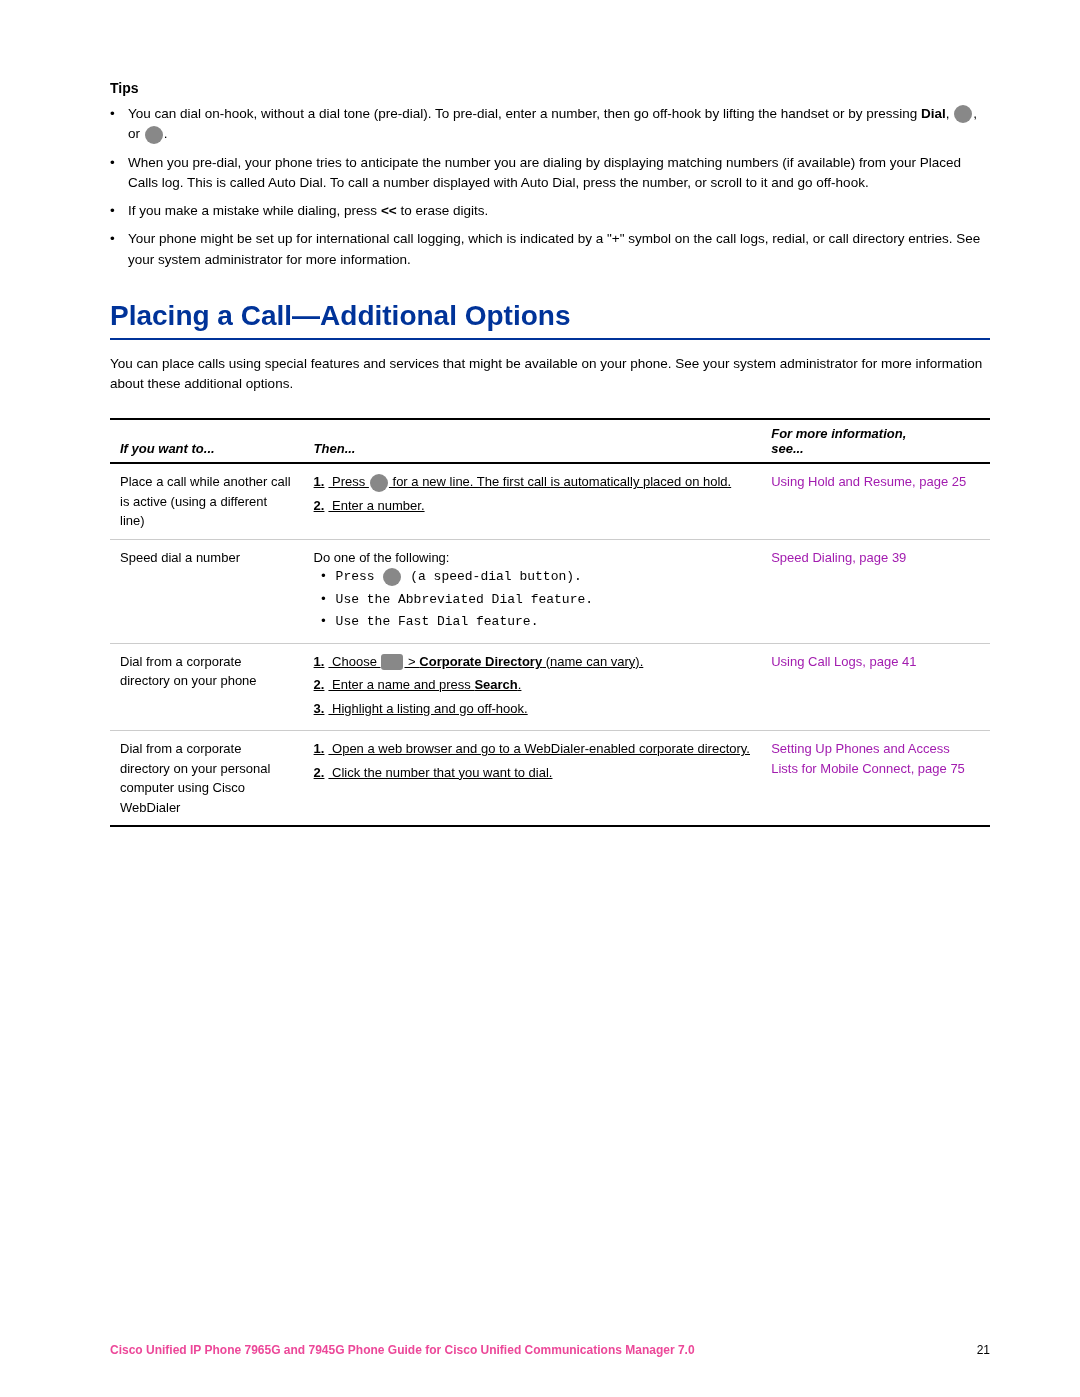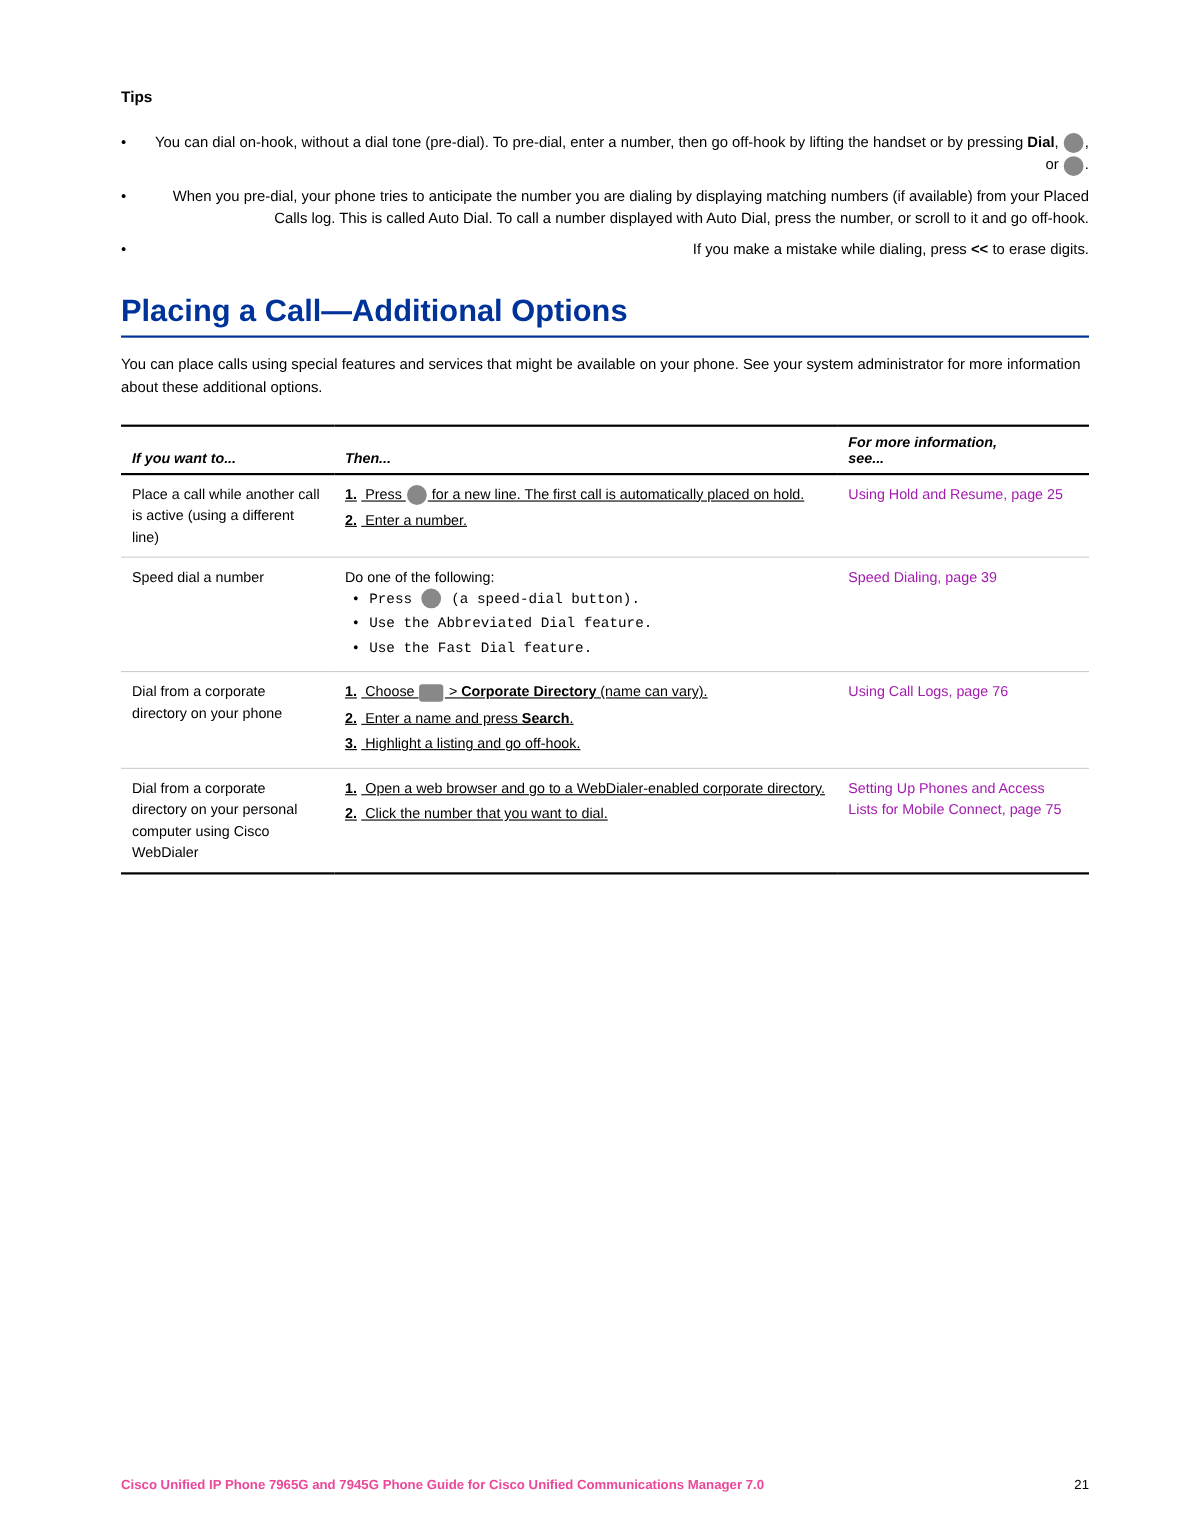--- a/index.html
+++ b/index.html
@@ -15,32 +15,31 @@
     .page {
       padding: 80px 90px 80px 110px;
       max-width: 1080px;
     }
     .tips-section {
       margin-bottom: 30px;
     }
     .tips-title {
       font-weight: bold;
       font-size: 14px;
-      margin-bottom: 24px;
+      margin-bottom: 8px;
     }
     .tips-list {
       list-style: none;
       padding: 0;
     }
     .tips-list li {
       padding-left: 18px;
       position: relative;
       margin-bottom: 8px;
       line-height: 1.5;
-      text-align: right;
     }
     .tips-list li::before {
       content: "•";
       position: absolute;
       left: 0;
     }
     .tips-list li strong {
       font-weight: bold;
     }
     .section-title {
@@ -168,20 +167,23 @@
     <ul class="tips-list">
       <li>
         You can dial on-hook, without a dial tone (pre-dial). To pre-dial, enter a number, then go off-hook by lifting the handset or by pressing <strong>Dial</strong>,&nbsp;<span class="icon-circle"></span>, or&nbsp;<span class="icon-circle"></span>.
       </li>
       <li>
         When you pre-dial, your phone tries to anticipate the number you are dialing by displaying matching numbers (if available) from your Placed Calls log. This is called Auto Dial. To call a number displayed with Auto Dial, press the number, or scroll to it and go off-hook.
       </li>
       <li>
         If you make a mistake while dialing, press <strong>&lt;&lt;</strong> to erase digits.
       </li>
+      <li>
+        Your phone might be set up for international call logging, which is indicated by a "+" symbol on the call logs, redial, or call directory entries. See your system administrator for more information.
+      </li>
     </ul>
   </div>
 
   <h1 class="section-title">Placing a Call—Additional Options</h1>
   <p class="section-intro">You can place calls using special features and services that might be available on your phone. See your system administrator for more information about these additional options.</p>
 
   <table>
     <thead>
       <tr>
         <th>If you want to...</th>
@@ -217,21 +219,21 @@
 
       <tr>
         <td>Dial from a corporate directory on your phone</td>
         <td>
           <ol class="step-list">
             <li><span class="step-num">1.</span> Choose <span class="icon-rect"></span> &gt; <strong>Corporate Directory</strong> (name can vary).</li>
             <li><span class="step-num">2.</span> Enter a name and press <strong>Search</strong>.</li>
             <li><span class="step-num">3.</span> Highlight a listing and go off-hook.</li>
           </ol>
         </td>
-        <td><a class="link">Using Call Logs, page 76</a></td>
+        <td><a class="link">Using Call Logs, page 41</a></td>
       </tr>
 
       <tr>
         <td>Dial from a corporate directory on your personal computer using Cisco WebDialer</td>
         <td>
           <ol class="step-list">
             <li><span class="step-num">1.</span> Open a web browser and go to a WebDialer-enabled corporate directory.</li>
             <li><span class="step-num">2.</span> Click the number that you want to dial.</li>
           </ol>
         </td>

